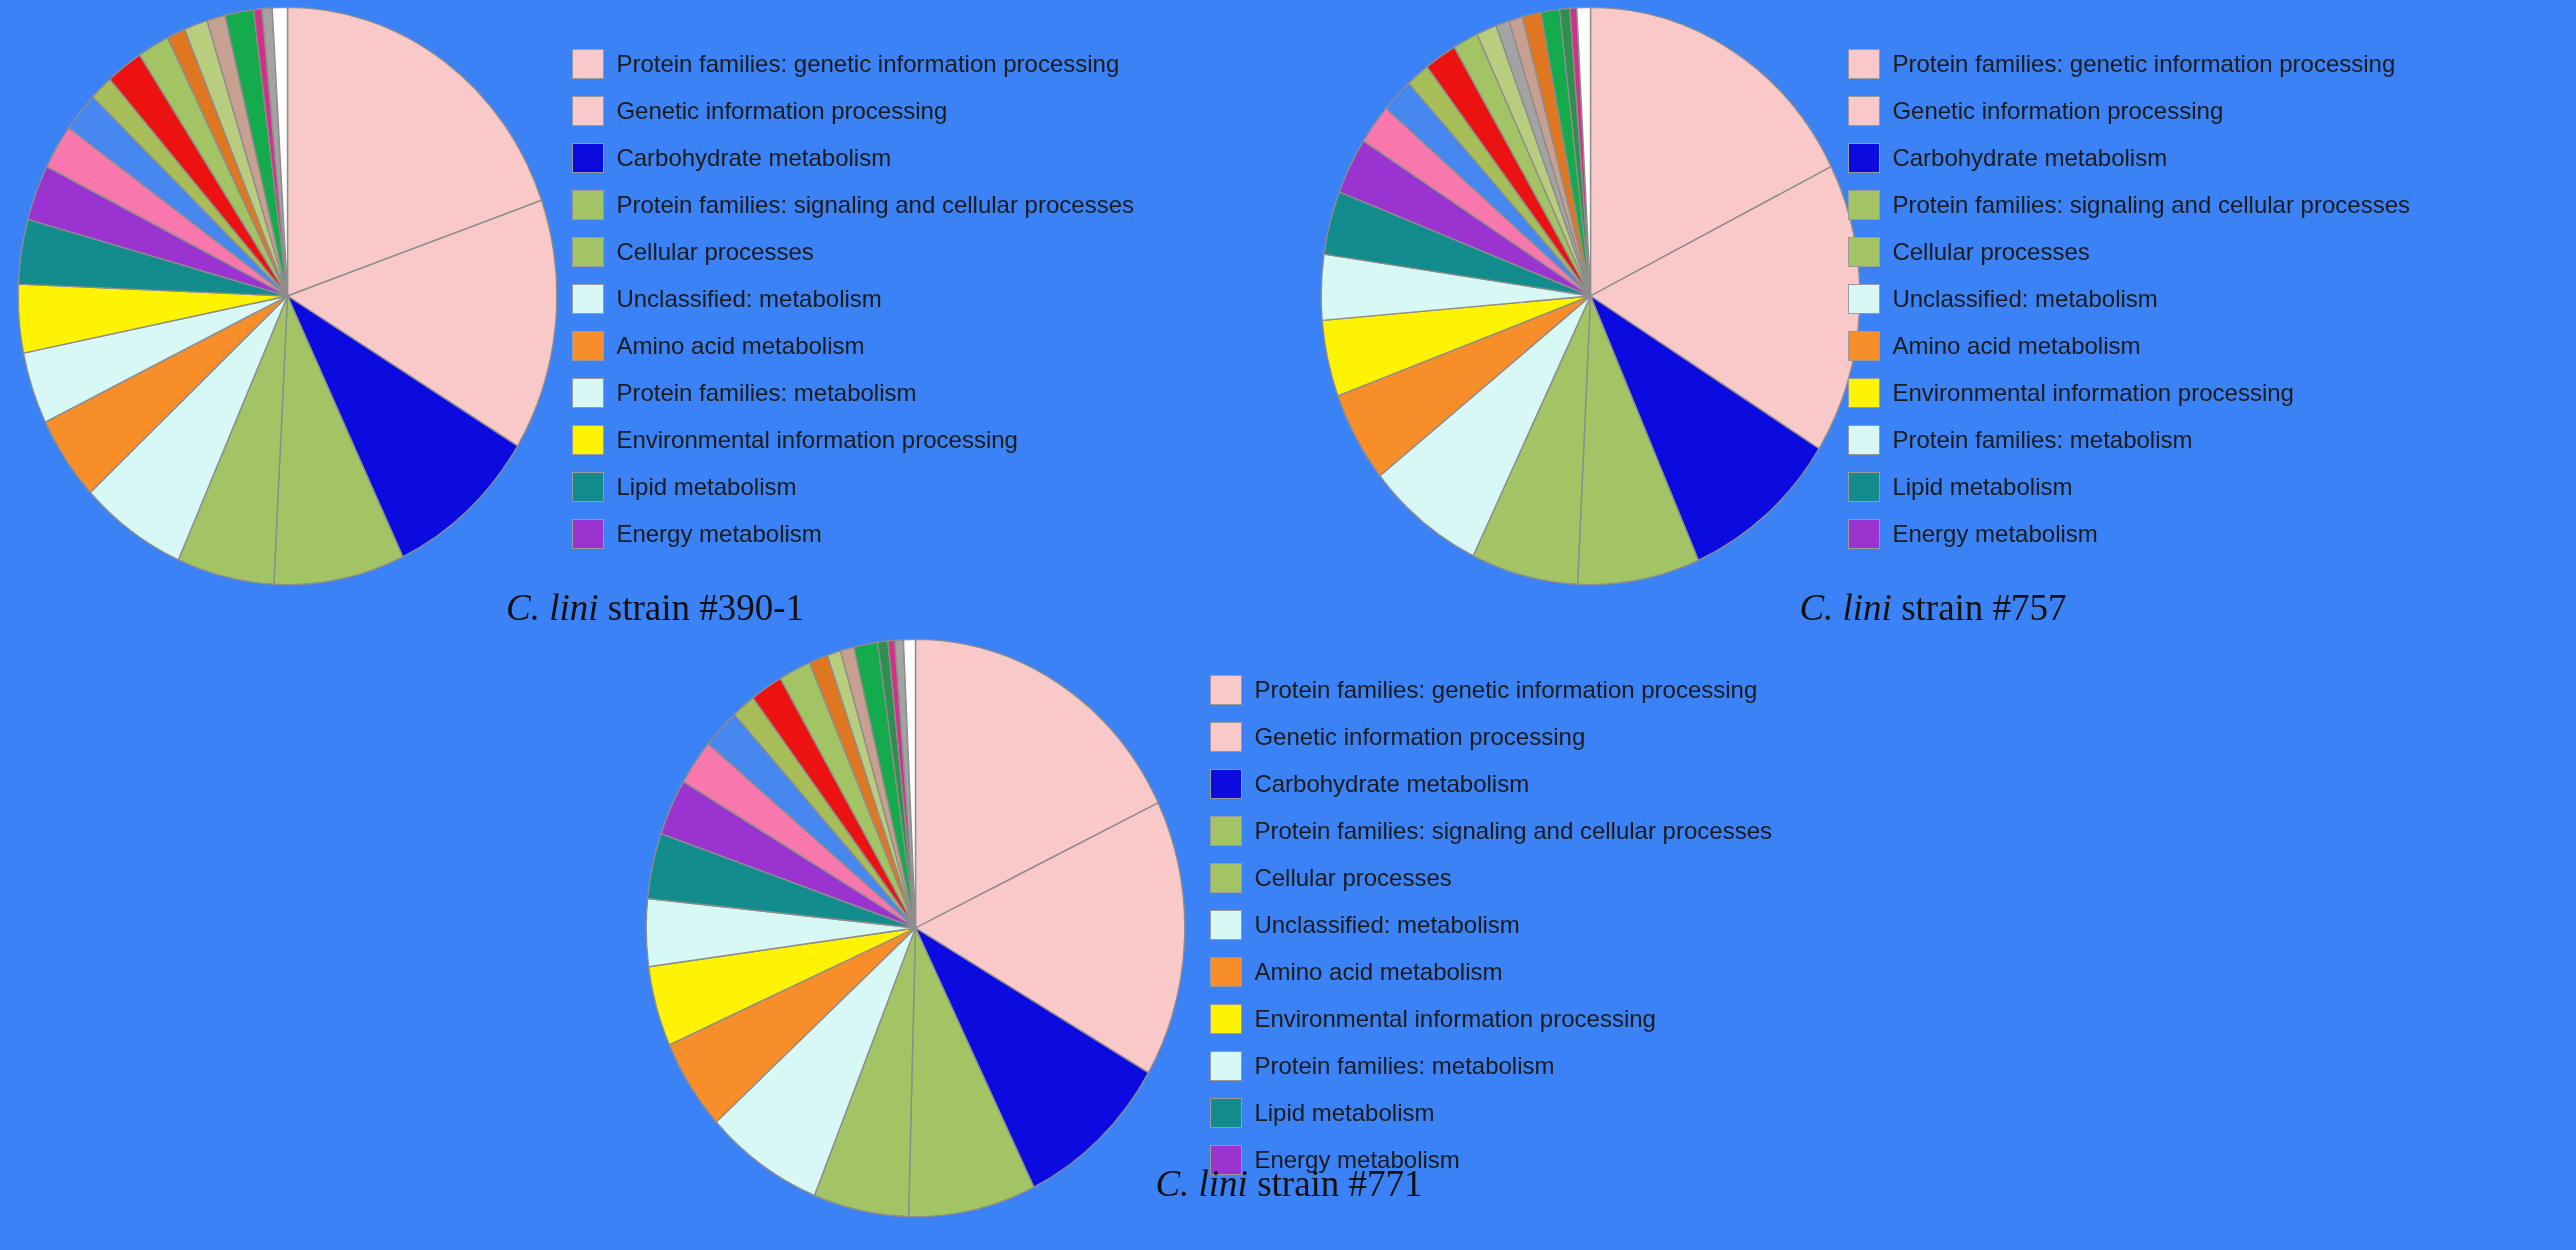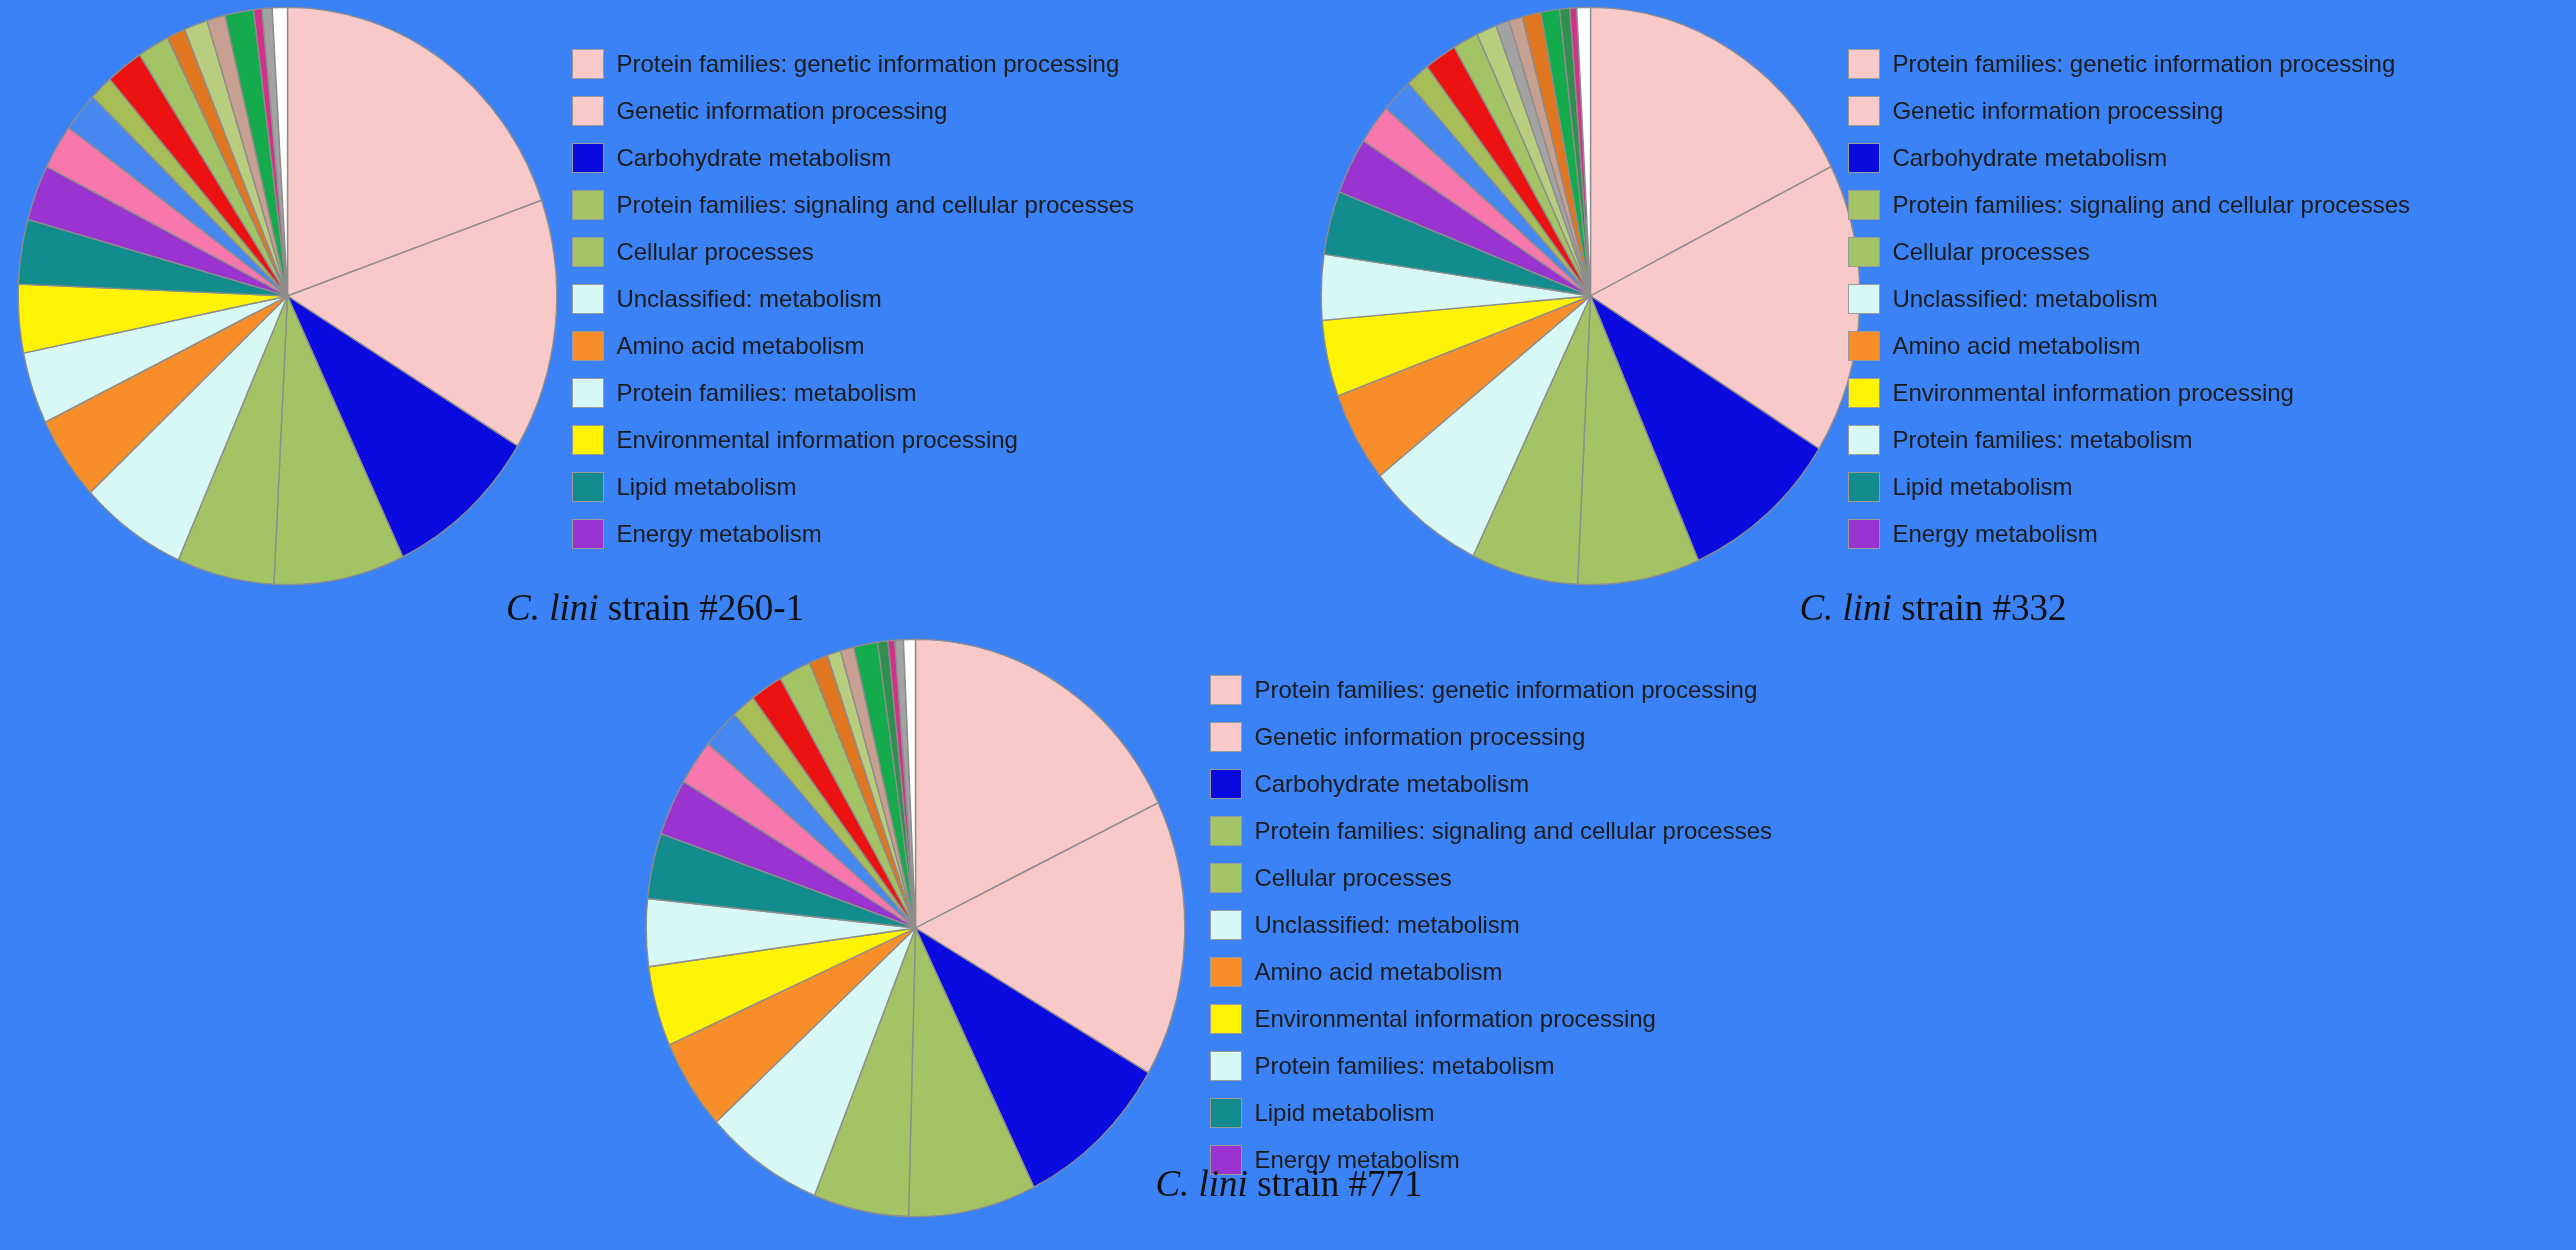--- a/index.html
+++ b/index.html
@@ -104,21 +104,21 @@
     <span class="swatch" style="background: rgb(18, 140, 140);"></span>
     <span class="llabel">Lipid metabolism</span>
   </div>
 
   <div class="lrow">
     <span class="swatch" style="background: rgb(154, 51, 208);"></span>
     <span class="llabel">Energy metabolism</span>
   </div>
 </div>
   <div class="caption caption-0">
-    <span class="species">C. lini</span><span> strain #260-1</span>
+    <span class="species">C. lini</span><span> strain #390-1</span>
   </div>
 
   <svg class="pie pie-1" viewBox="0 0 800 850">
       <path d="M 400 425 L 400.00 6.00 A 391 419 0 0 1 749.48 237.11 Z" fill="#f9c8c9" stroke="#8d8d8d" stroke-width="2" stroke-linejoin="round"></path>
       <path d="M 400 425 L 749.48 237.11 A 391 419 0 0 1 731.76 646.75 Z" fill="#f9c8c9" stroke="#8d8d8d" stroke-width="2" stroke-linejoin="round"></path>
       <path d="M 400 425 L 731.76 646.75 A 391 419 0 0 1 556.67 808.89 Z" fill="#0b0be0" stroke="#8d8d8d" stroke-width="2" stroke-linejoin="round"></path>
       <path d="M 400 425 L 556.67 808.89 A 391 419 0 0 1 381.26 843.52 Z" fill="#a2c464" stroke="#8d8d8d" stroke-width="2" stroke-linejoin="round"></path>
       <path d="M 400 425 L 381.26 843.52 A 391 419 0 0 1 229.71 802.17 Z" fill="#a2c464" stroke="#8d8d8d" stroke-width="2" stroke-linejoin="round"></path>
       <path d="M 400 425 L 229.71 802.17 A 391 419 0 0 1 94.19 686.09 Z" fill="#d7f8f4" stroke="#8d8d8d" stroke-width="2" stroke-linejoin="round"></path>
       <path d="M 400 425 L 94.19 686.09 A 391 419 0 0 1 33.13 569.91 Z" fill="#f78e2a" stroke="#8d8d8d" stroke-width="2" stroke-linejoin="round"></path>
@@ -190,21 +190,21 @@
     <span class="swatch" style="background: rgb(18, 140, 140);"></span>
     <span class="llabel">Lipid metabolism</span>
   </div>
 
   <div class="lrow">
     <span class="swatch" style="background: rgb(154, 51, 208);"></span>
     <span class="llabel">Energy metabolism</span>
   </div>
 </div>
   <div class="caption caption-1">
-    <span class="species">C. lini</span><span> strain #332</span>
+    <span class="species">C. lini</span><span> strain #757</span>
   </div>
 
   <svg class="pie pie-2" viewBox="0 0 800 850">
       <path d="M 400 425 L 400.00 6.00 A 391 419 0 0 1 752.28 243.20 Z" fill="#f9c8c9" stroke="#8d8d8d" stroke-width="2" stroke-linejoin="round"></path>
       <path d="M 400 425 L 752.28 243.20 A 391 419 0 0 1 738.20 635.28 Z" fill="#f9c8c9" stroke="#8d8d8d" stroke-width="2" stroke-linejoin="round"></path>
       <path d="M 400 425 L 738.20 635.28 A 391 419 0 0 1 571.90 801.33 Z" fill="#0b0be0" stroke="#8d8d8d" stroke-width="2" stroke-linejoin="round"></path>
       <path d="M 400 425 L 571.90 801.33 A 391 419 0 0 1 389.97 843.86 Z" fill="#a2c464" stroke="#8d8d8d" stroke-width="2" stroke-linejoin="round"></path>
       <path d="M 400 425 L 389.97 843.86 A 391 419 0 0 1 253.27 813.38 Z" fill="#a2c464" stroke="#8d8d8d" stroke-width="2" stroke-linejoin="round"></path>
       <path d="M 400 425 L 253.27 813.38 A 391 419 0 0 1 110.55 706.69 Z" fill="#d7f8f4" stroke="#8d8d8d" stroke-width="2" stroke-linejoin="round"></path>
       <path d="M 400 425 L 110.55 706.69 A 391 419 0 0 1 42.46 594.60 Z" fill="#f78e2a" stroke="#8d8d8d" stroke-width="2" stroke-linejoin="round"></path>

